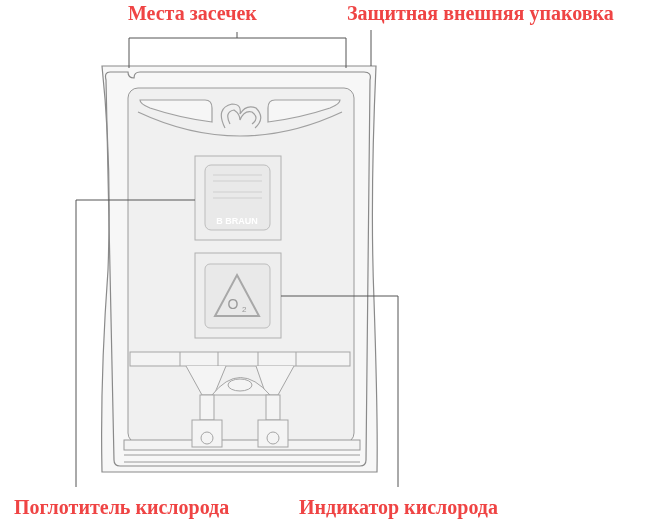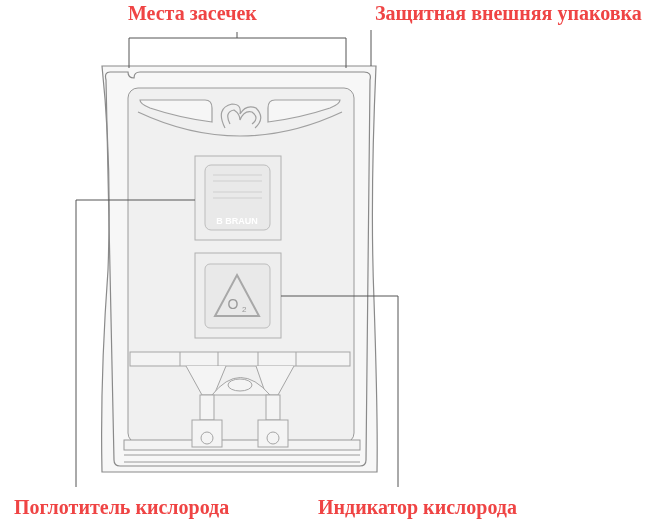--- a/index.html
+++ b/index.html
@@ -4,23 +4,23 @@
 <style>
   html,body{margin:0;padding:0;background:#ffffff;}
   body{width:656px;height:523px;position:relative;overflow:hidden;font-family:"Liberation Serif",serif;}
   .label{position:absolute;font-weight:bold;font-size:20px;color:#ef4444;white-space:nowrap;line-height:1;}
   svg{position:absolute;left:0;top:0;}
 </style>
 </head>
 <body>
 
 <div class="label" style="left:128px;top:3px;">Места засечек</div>
-<div class="label" style="left:347px;top:3px;margin-left:28px;">Защитная внешняя упаковка</div>
+<div class="label" style="left:347px;top:3px;">Защитная внешняя упаковка</div>
 <div class="label" style="left:2px;top:497px;margin-left:12px;">Поглотитель кислорода</div>
-<div class="label" style="left:318px;top:497px;text-align:right;">Индикатор кислорода</div>
+<div class="label" style="left:299px;top:497px;text-align:right;">Индикатор кислорода</div>
 
 <svg width="656" height="523" viewBox="0 0 656 523">
 
   <g fill="none" stroke="#8a8a8a" stroke-width="1.2">
     <path d="M102 66 L376 66 Q370 200 374 300 Q378 420 377 472 L102 472 Q100 380 108 270 Q112 160 102 66 Z" fill="#f7f7f7"></path>
     <path d="M110 72 Q104 72 106 80 L114 460 Q114 466 120 466 L360 466 Q366 466 366 460 L370 80 Q372 72 364 72 L140 72 Q134 72 134 78 Q128 78 128 72 Z"></path>
   </g>
 
   <g stroke="#9a9a9a" stroke-width="1" fill="#efefef">
     <rect x="128" y="88" width="226" height="355" rx="10" fill="#f0f0f0"></rect>

